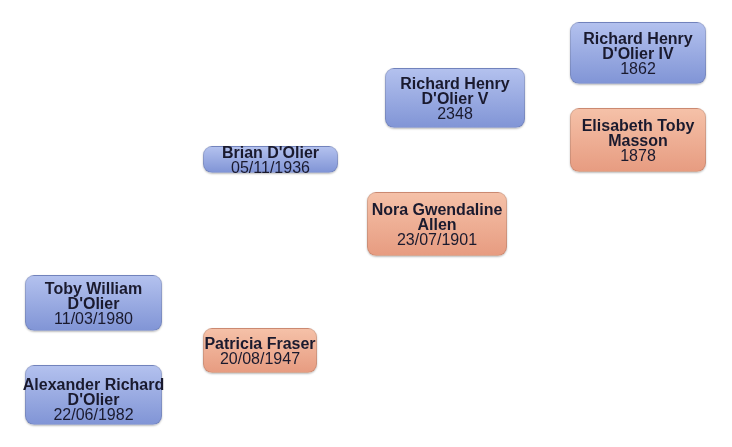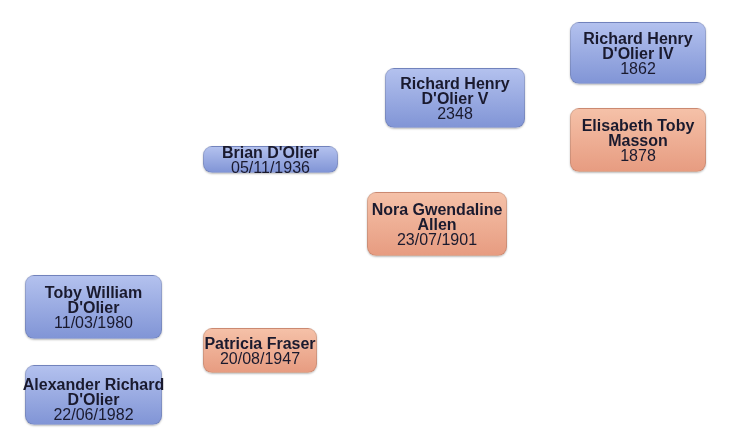--- a/index.html
+++ b/index.html
@@ -51,21 +51,21 @@
     margin-top: 1px;
     color: var(--text-color, #1a1a2e);
     white-space: nowrap;
   }
   
   .pos-0 { left: 570px; top: 22px;  width: 136px; height: 62px; }
   .pos-1 { left: 385px; top: 68px;  width: 140px; height: 60px; }
   .pos-2 { left: 570px; top: 108px; width: 136px; height: 64px; }
   .pos-3 { left: 203px; top: 118px; width: 135px; height: 27px; margin-top: 28px; }
   .pos-4 { left: 367px; top: 192px; width: 140px; height: 64px; }
-  .pos-5 { left: 25px;  top: 275px; width: 137px; height: 64px; }
+  .pos-5 { left: 25px;  top: 275px; width: 137px; height: 56px; }
   .pos-6 { left: 203px; top: 328px; width: 114px; height: 45px; }
   .pos-7 { left: 25px;  top: 365px; width: 137px; height: 60px; justify-content: flex-end; }
 </style>
 </head>
 <body>
 
 <div class="canvas">
 
   <div class="node male pos-0">
     <div class="name">Richard Henry</div>

